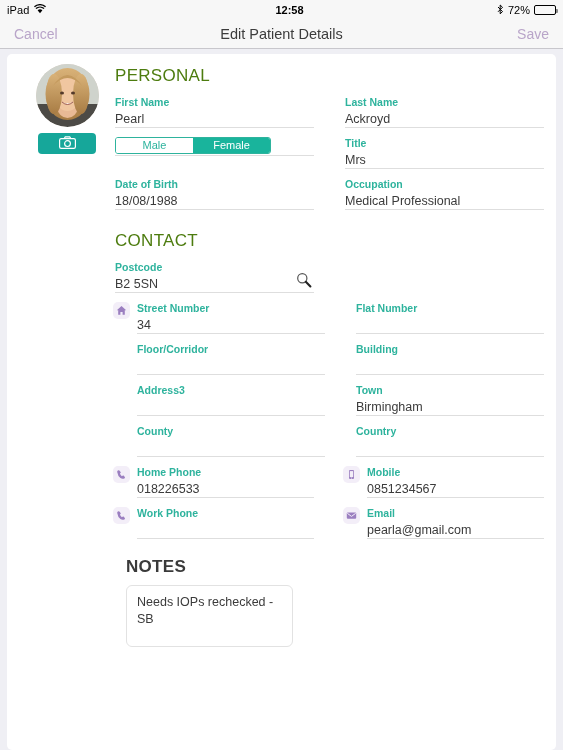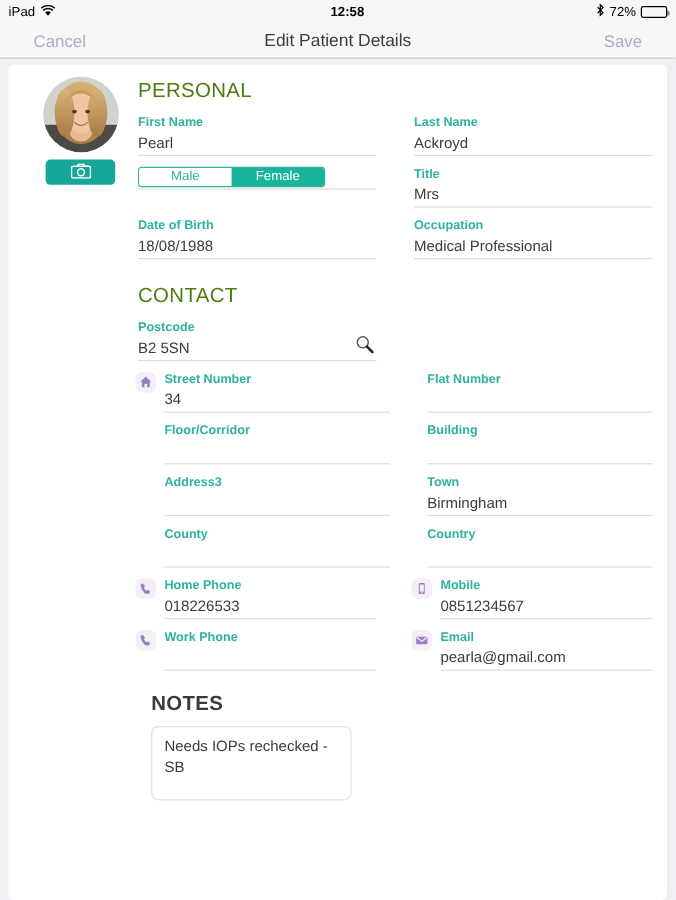--- a/index.html
+++ b/index.html
@@ -59,21 +59,21 @@
   }
   .batt-fill { height: 100%; background: #000; border-radius: 1px; }
 
   
   .navbar {
     height: 29px;
     background: #f7f7f7;
     border-bottom: 1px solid #c8c7cc;
     display: flex;
     align-items: center;
-    padding: 0 28px;
+    padding: 0 14px;
     position: relative;
   }
   .nav-btn {
     font-size: 14px;
     color: #b9a5c9;
     background: none;
     border: none;
     font-family: inherit;
     cursor: pointer;
     z-index: 2;
@@ -177,21 +177,21 @@
     white-space: nowrap;
     overflow: hidden;
   }
   .f-value {
     display: block;
     font-size: 12.5px;
     color: #3b3b3b;
     line-height: 17px;
     height: 17px;
     border-bottom: 1px solid #dedede;
-    padding-bottom: 18px;
+    padding-bottom: 2px;
     white-space: nowrap;
     overflow: hidden;
   }
   .f-value:empty::after { content: "\00a0"; }
 
   .field.search-field .f-value { padding-right: 20px; }
   .search-icon {
     position: absolute;
     right: 2px;
     bottom: 1px;

